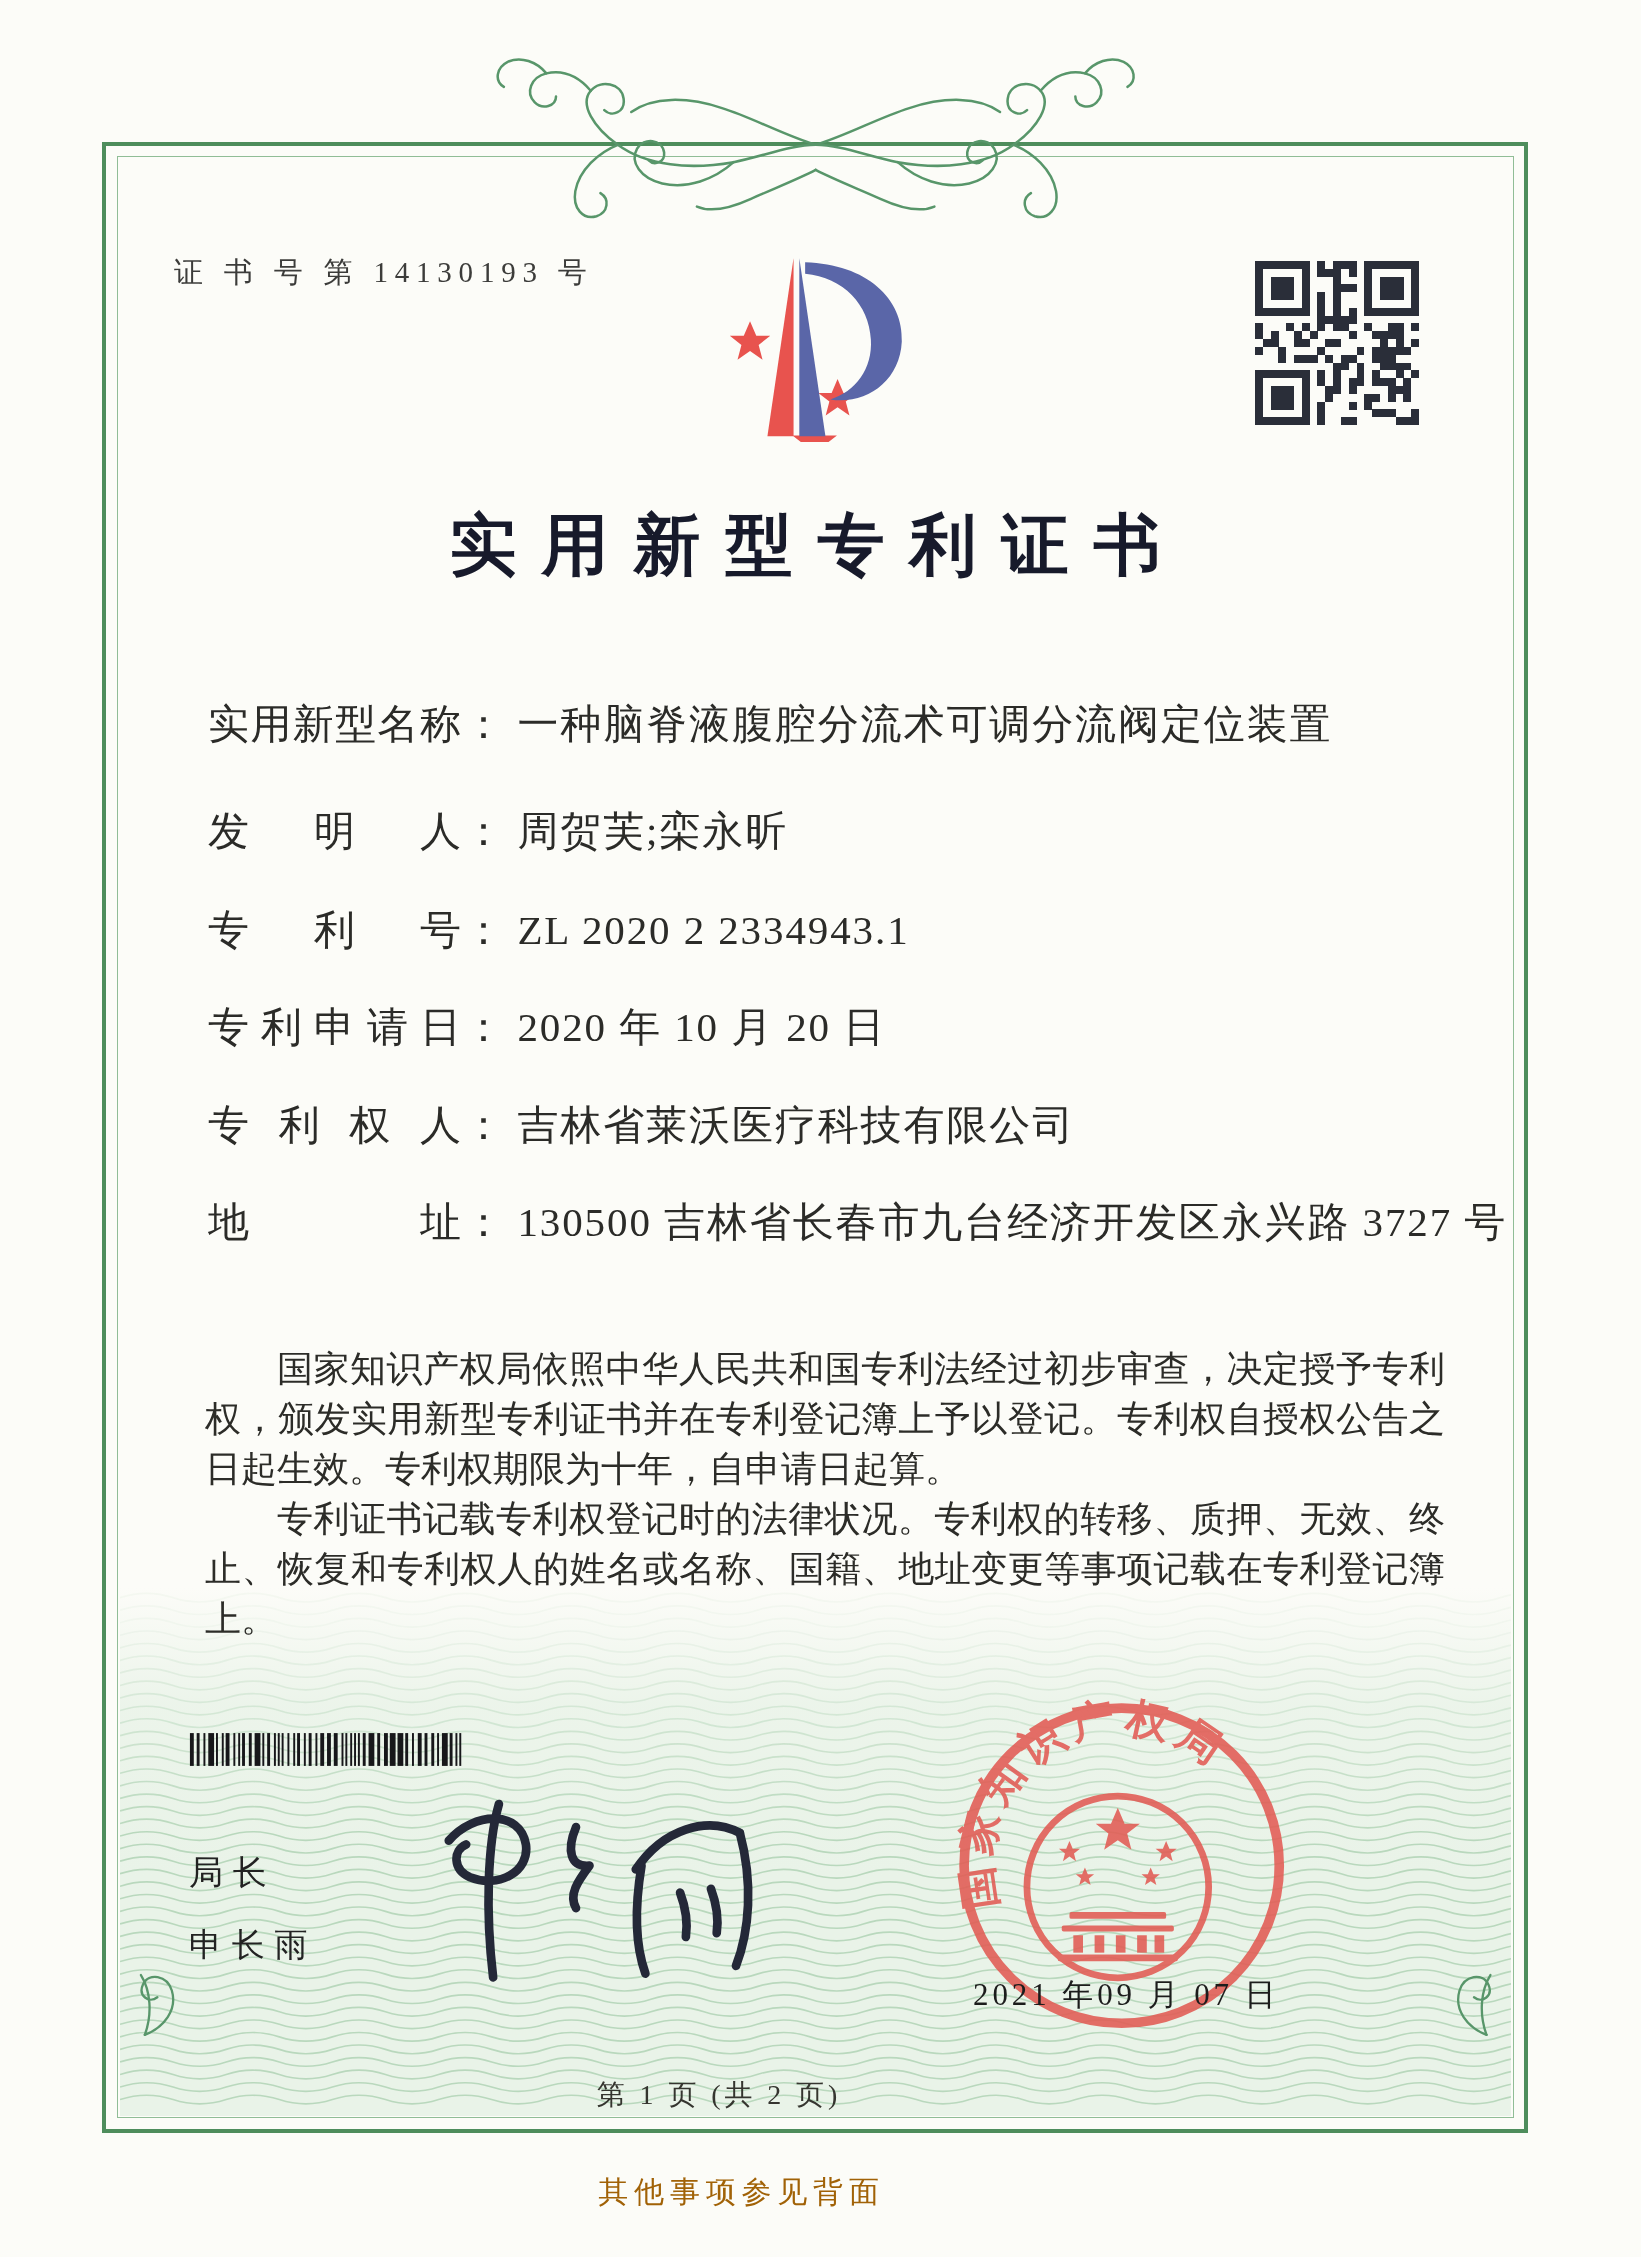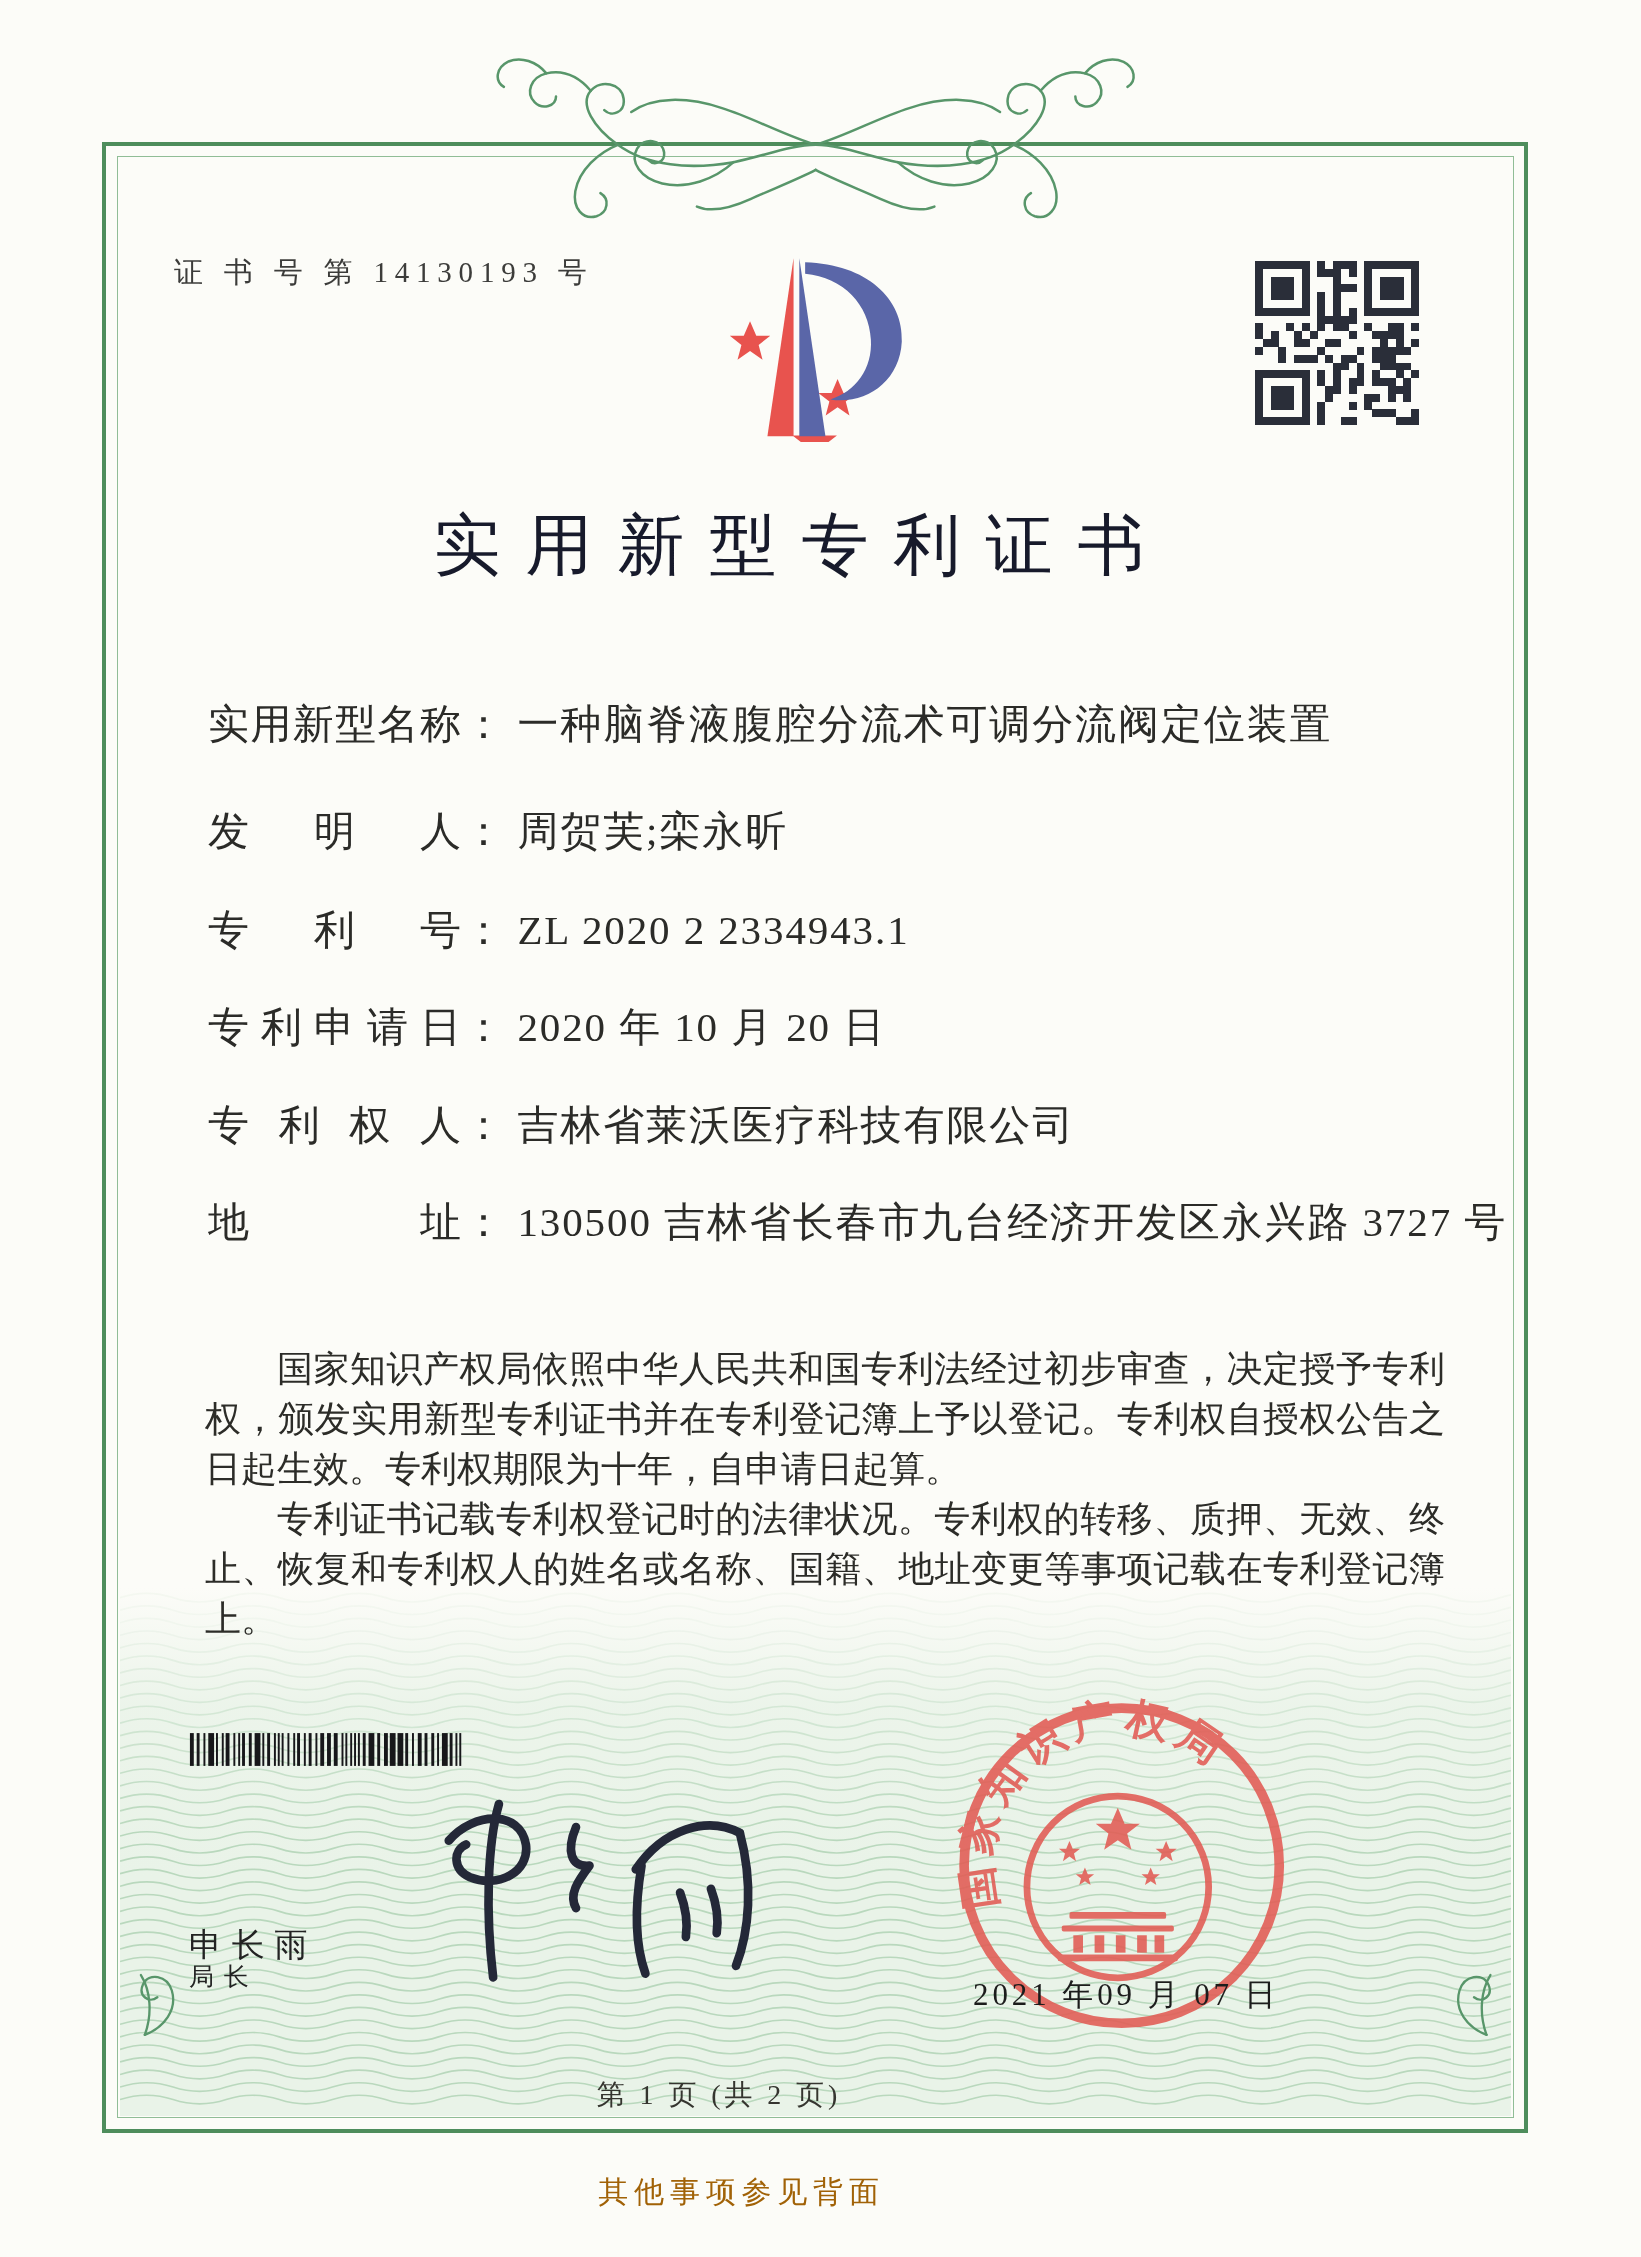--- a/index.html
+++ b/index.html
@@ -24,36 +24,36 @@
     background:linear-gradient(180deg, rgba(233,243,232,0) 0%, rgba(233,243,232,.85) 22%, #e9f3e8 55%, #e9f3e8 100%);
   }
   .wave-band svg{position:absolute;left:0;top:0;}
   .cert-no{
     position:absolute; left:174px; top:253px;
     font-size:29px; letter-spacing:6.8px; color:#3c3c3a; white-space:nowrap;
   }
   .logo{position:absolute; left:664px; top:239px;}
   .qr{position:absolute; left:1255px; top:261px;}
   .title{
-    position:absolute; left:0; top:500px; width:1603px; text-align:center;
-    font-size:67px; font-weight:400; letter-spacing:25px; color:#171a2b;
+    position:absolute; left:16px; top:500px; width:1603px; text-align:center;
+    font-size:67px; font-weight:700; letter-spacing:25px; color:#171a2b;
     white-space:nowrap;
   }
   .frow{position:absolute; left:208px; font-size:41px; white-space:nowrap; color:#2b2b28;}
   .flabel{display:inline-block; width:253px; text-align:justify; text-align-last:justify; vertical-align:top;}
   .colon{margin:0 13.5px 0 1.9px;}
   .fvalue{letter-spacing:1.9px;}
   .grant2{position:absolute; left:801px; top:0;}
   .paras{
     position:absolute; left:205px; top:1344px; width:1240px;
     font-size:36px; line-height:50px; text-align:justify; color:#2c2c28;
   }
   .paras p{margin:0; text-indent:2em;}
   .barcode{position:absolute; left:188px; top:1733px;}
-  .director-title{position:absolute; left:189px; top:1960px; font-size:25px; letter-spacing:9.7px; color:#222;}
+  .director-title{position:absolute; left:189px; top:1850px; font-size:34px; letter-spacing:9.7px; color:#222;}
   .director-name{position:absolute; left:189px; top:1923px; font-size:33px; letter-spacing:9.7px; color:#222;}
   .signature{position:absolute; left:406px; top:1777px; z-index:6;}
   .seal{position:absolute; left:938px; top:1682px; z-index:5;}
   .seal-date{
     position:absolute; left:973px; top:1974px; z-index:7;
     font-size:31px; letter-spacing:3.9px; color:#1c1c1c; white-space:nowrap;
   }
   .page-indicator{
     position:absolute; left:101px; top:2076px; width:1236px; text-align:center;
     font-size:28px; letter-spacing:3.9px; color:#35352f;

